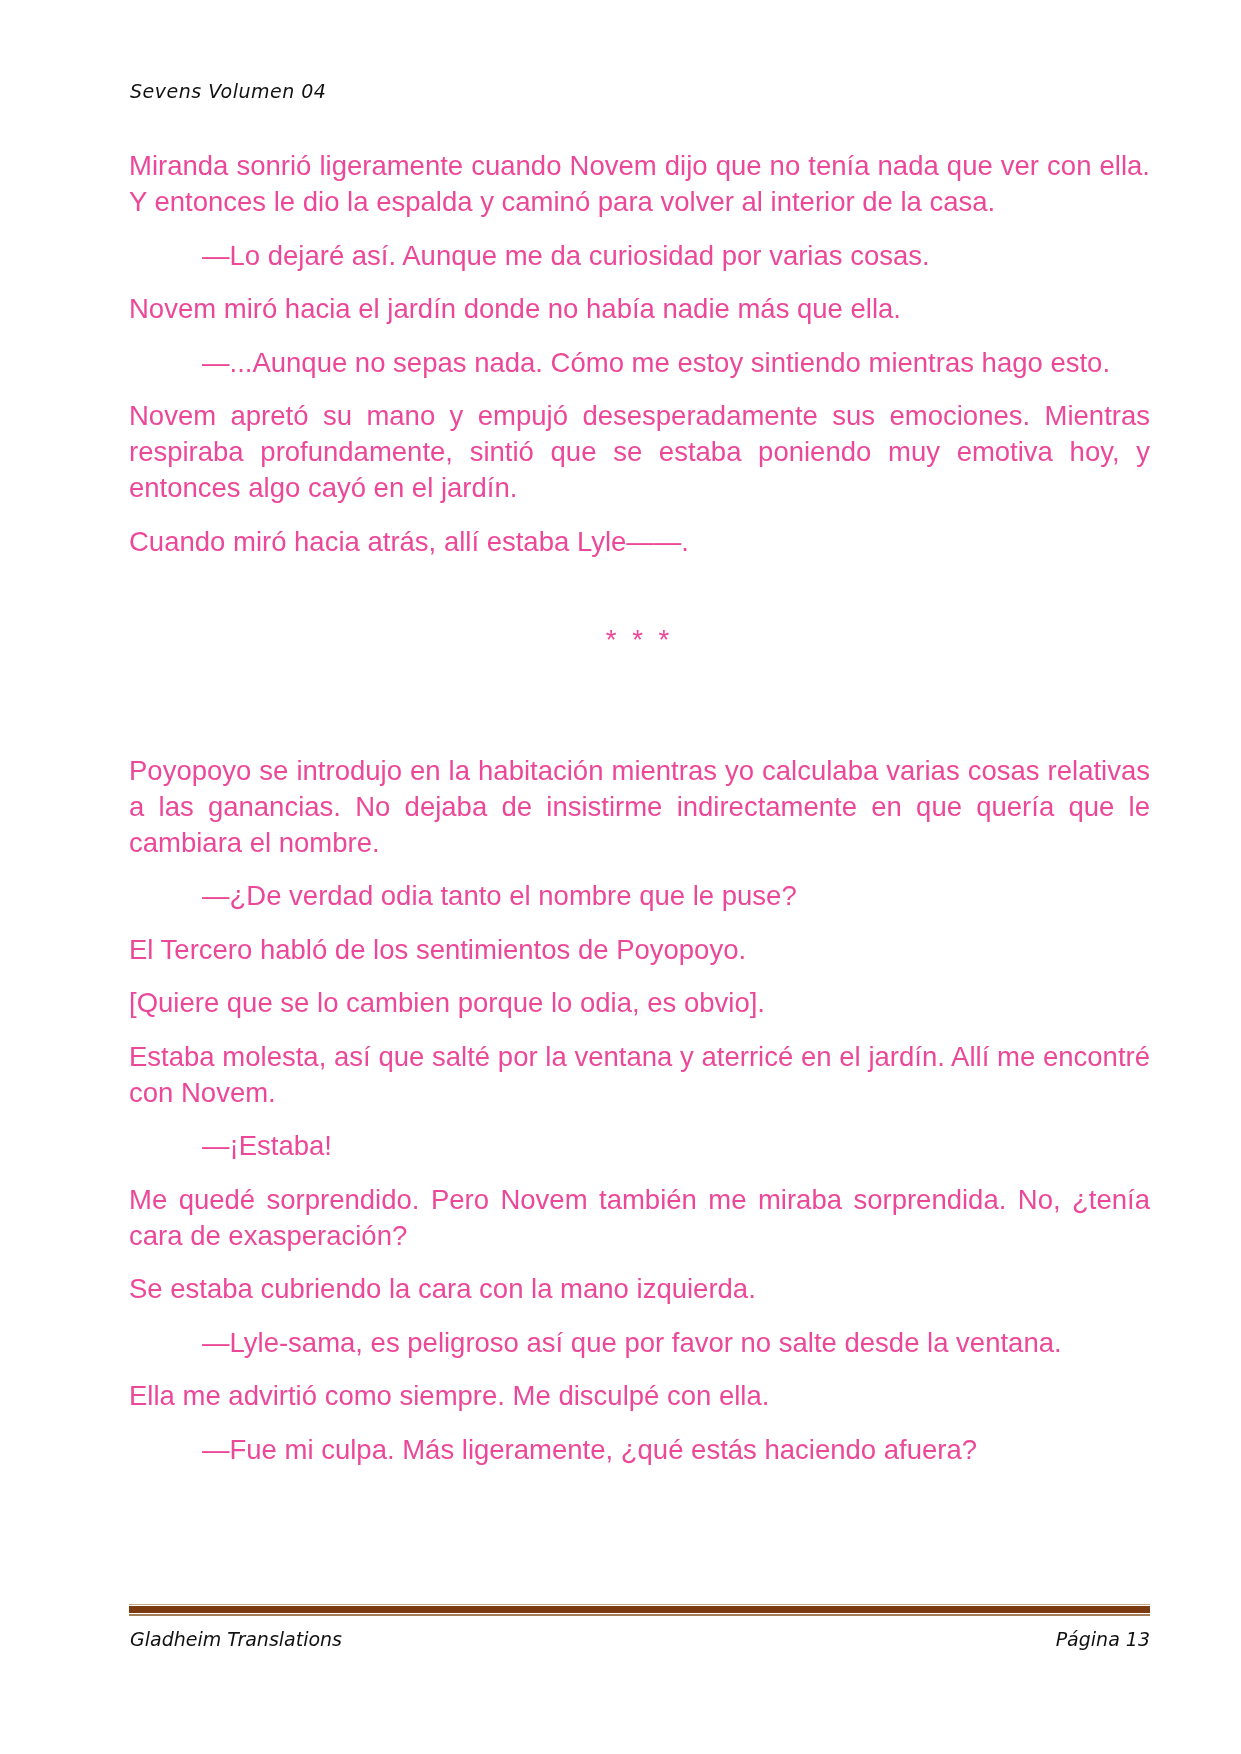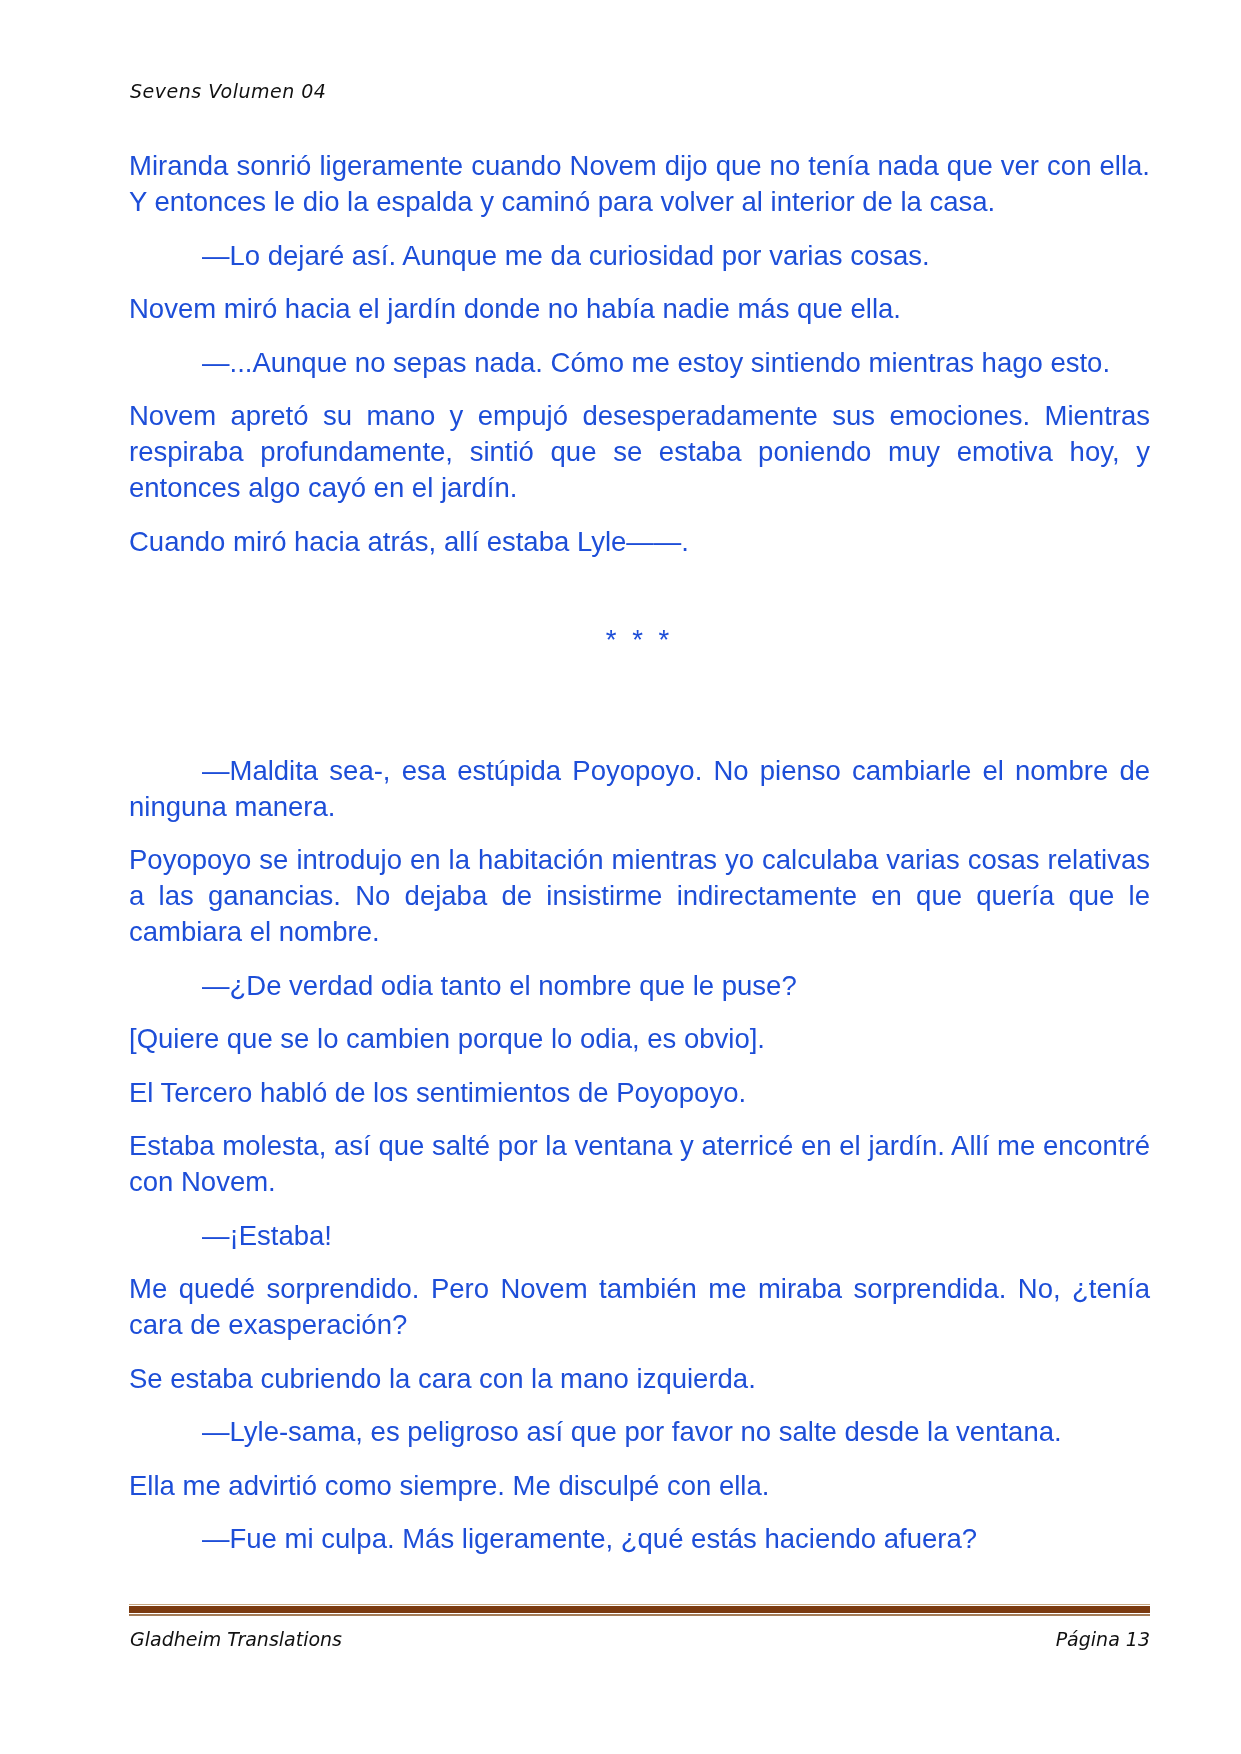--- a/index.html
+++ b/index.html
@@ -5,21 +5,21 @@
   html, body { margin: 0; padding: 0; background: #ffffff; }
   body { width: 1241px; height: 1754px; position: relative; overflow: hidden; }
   .page { position: absolute; left: 16px; top: 0; width: 1241px; height: 1754px; background: #fff; border-radius: 29px; }
   .header {
     position: absolute; left: 114px; top: 80px;
     font-family: "DejaVu Sans", sans-serif; font-style: italic; font-size: 19px;
     color: #111; letter-spacing: 0.5px;
   }
   .body {
     position: absolute; left: 113px; top: 148px; width: 1021px;
-    font-family: "Liberation Sans", sans-serif; font-size: 27.5px; line-height: 36px; color: #1d4ed8;
+    font-family: "Liberation Sans", sans-serif; font-size: 27.5px; line-height: 36px; color: #ec4899;
   }
   .body p { margin: 0 0 17.5px 0; text-align: justify; }
   .body p.dlg { text-indent: 73px; margin-top: 11px; }
   .body p.sep { text-align: center; margin: 62px 0 95px 0; letter-spacing: 4px; }
   .rule { position: absolute; left: 113px; width: 1021px; }
   .rule.r1 { top: 1604px; height: 1px; background: #c8a882; }
   .rule.r2 { top: 1606px; height: 7px; background: #7b3a10; }
   .rule.r3 { top: 1614px; height: 2px; background: #a47c58; }
   .footer-left, .footer-right {
     position: absolute; top: 1628px;
@@ -35,25 +35,24 @@
   <div class="header">Sevens Volumen 04</div>
 
   <div class="body">
     <p class="nar">Miranda sonrió ligeramente cuando Novem dijo que no tenía nada que ver con ella. Y entonces le dio la espalda y caminó para volver al interior de la casa.</p>
     <p class="dlg">—Lo dejaré así. Aunque me da curiosidad por varias cosas.</p>
     <p class="nar">Novem miró hacia el jardín donde no había nadie más que ella.</p>
     <p class="dlg">—...Aunque no sepas nada. Cómo me estoy sintiendo mientras hago esto.</p>
     <p class="nar">Novem apretó su mano y empujó desesperadamente sus emociones. Mientras respiraba profundamente, sintió que se estaba poniendo muy emotiva hoy, y entonces algo cayó en el jardín.</p>
     <p class="nar">Cuando miró hacia atrás, allí estaba Lyle——.</p>
     <p class="sep">* * *</p>
-    <p class="dlg">—Maldita sea-, esa estúpida Poyopoyo. No pienso cambiarle el nombre de ninguna manera.</p>
     <p class="nar">Poyopoyo se introdujo en la habitación mientras yo calculaba varias cosas relativas a las ganancias. No dejaba de insistirme indirectamente en que quería que le cambiara el nombre.</p>
     <p class="dlg">—¿De verdad odia tanto el nombre que le puse?</p>
+    <p class="nar">El Tercero habló de los sentimientos de Poyopoyo.</p>
     <p class="nar">[Quiere que se lo cambien porque lo odia, es obvio].</p>
-    <p class="nar">El Tercero habló de los sentimientos de Poyopoyo.</p>
     <p class="nar">Estaba molesta, así que salté por la ventana y aterricé en el jardín. Allí me encontré con Novem.</p>
     <p class="dlg">—¡Estaba!</p>
     <p class="nar">Me quedé sorprendido. Pero Novem también me miraba sorprendida. No, ¿tenía cara de exasperación?</p>
     <p class="nar">Se estaba cubriendo la cara con la mano izquierda.</p>
     <p class="dlg">—Lyle-sama, es peligroso así que por favor no salte desde la ventana.</p>
     <p class="nar">Ella me advirtió como siempre. Me disculpé con ella.</p>
     <p class="dlg">—Fue mi culpa. Más ligeramente, ¿qué estás haciendo afuera?</p>
   </div>
 
   <div class="rule r1"></div>

